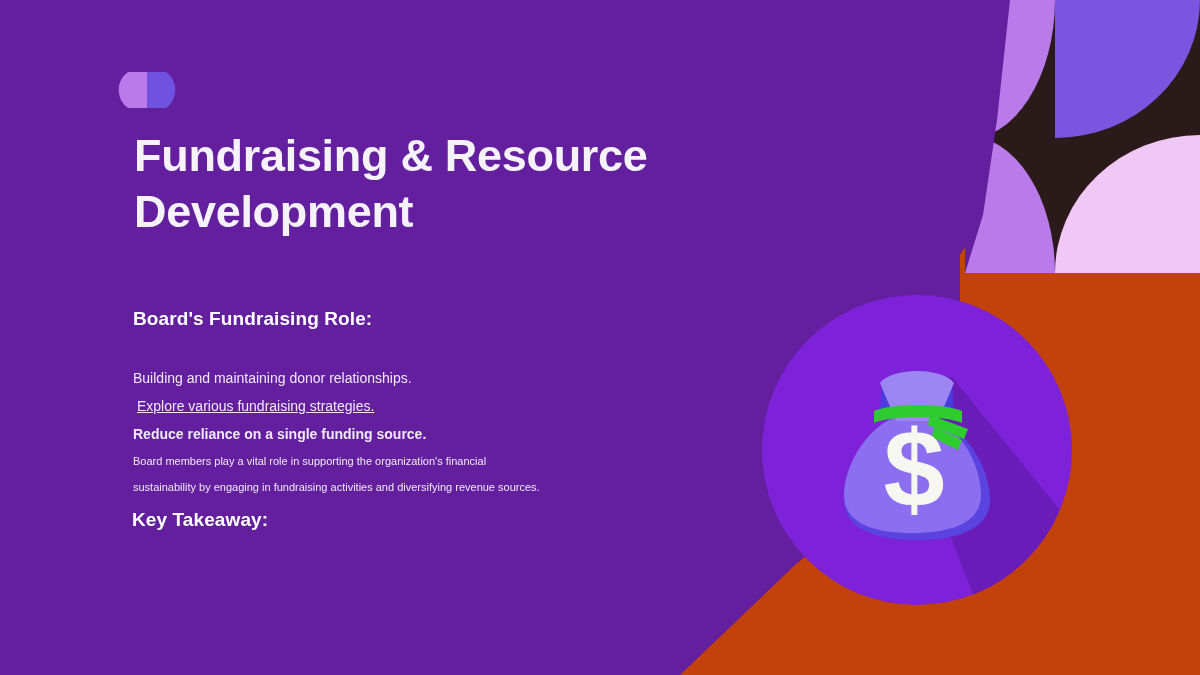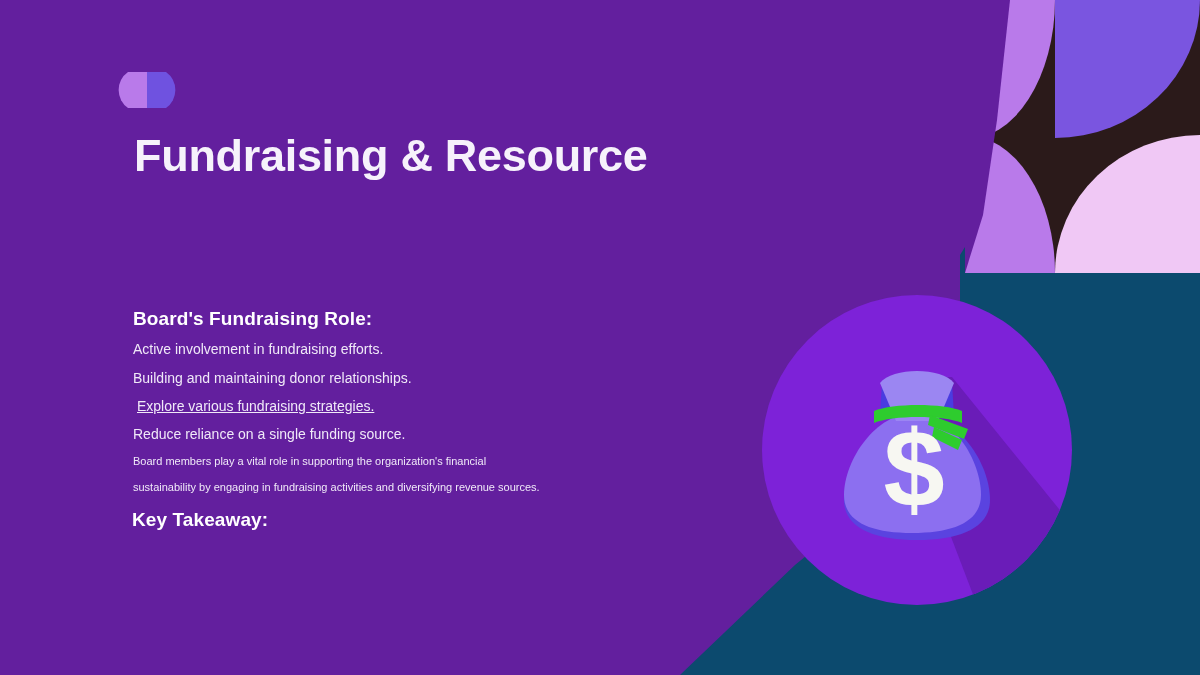--- a/index.html
+++ b/index.html
@@ -10,21 +10,21 @@
   }
   body {
     font-family: "Liberation Sans", sans-serif;
   }
 
   #slide {
     position: relative;
     width: 1200px;
     height: 675px;
     overflow: hidden;
-    background: #0c4a6e;
+    background: #c2410c;
   }
 
   
   .bg-purple {
     position: absolute;
     left: 0;
     top: 0;
     width: 1010px;
     height: 675px;
     background: #631f9e;
@@ -143,21 +143,21 @@
     font-size: 11px;
     font-weight: normal;
     color: #f0e9f8;
   }
 
   .t-role      { left: 133px; top: 278px; }
   .t-b1        { left: 133px; top: 311px; }
   .t-b2        { left: 133px; top: 340px; text-align: right; }
   .t-b3        { left: 137px; top: 368px; text-decoration: underline; }
   .t-diversify { left: 132px; top: 380px; }
-  .t-b4        { left: 133px; top: 396px; }
+  .t-b4        { left: 133px; top: 396px; font-weight: bold; }
   .t-p1        { left: 133px; top: 425px; }
   .t-p2        { left: 133px; top: 451px; }
   .t-key       { left: 132px; top: 479px; }
 
   
   .badge {
     position: absolute;
     left: 762px;
     top: 295px;
     width: 310px;
@@ -187,24 +187,24 @@
 
   <div class="logo">
     <svg width="58" height="36" viewBox="0 0 58 36" xmlns="http://www.w3.org/2000/svg">
       <path d="M29 0 L29 36 L10 36 A22 22 0 0 1 10 0 Z" fill="#b97aea"></path>
       <path d="M29 0 L48 0 A22 22 0 0 1 48 36 L29 36 Z" fill="#6f52e0"></path>
     </svg>
   </div>
 
   <div class="title">
     <div>Fundraising &amp; Resource</div>
+    <div>Development</div>
   </div>
 
   <div class="txt heading t-role">Board's Fundraising Role:</div>
-  <div class="txt bullet t-b1">Active involvement in fundraising efforts.</div>
   <div class="txt bullet t-b2">Building and maintaining donor relationships.</div>
   <div class="txt bullet t-b3"> Explore various fundraising strategies.</div>
   <div class="txt bullet t-b4">Reduce reliance on a single funding source.</div>
   <div class="txt para t-p1">Board members play a vital role in supporting the organization's financial</div>
   <div class="txt para t-p2">sustainability by engaging in fundraising activities and diversifying revenue sources.</div>
   <div class="txt heading t-key">Key Takeaway:</div>
 
   <div class="badge">
     <svg width="310" height="310" viewBox="0 0 310 310" xmlns="http://www.w3.org/2000/svg">
 

